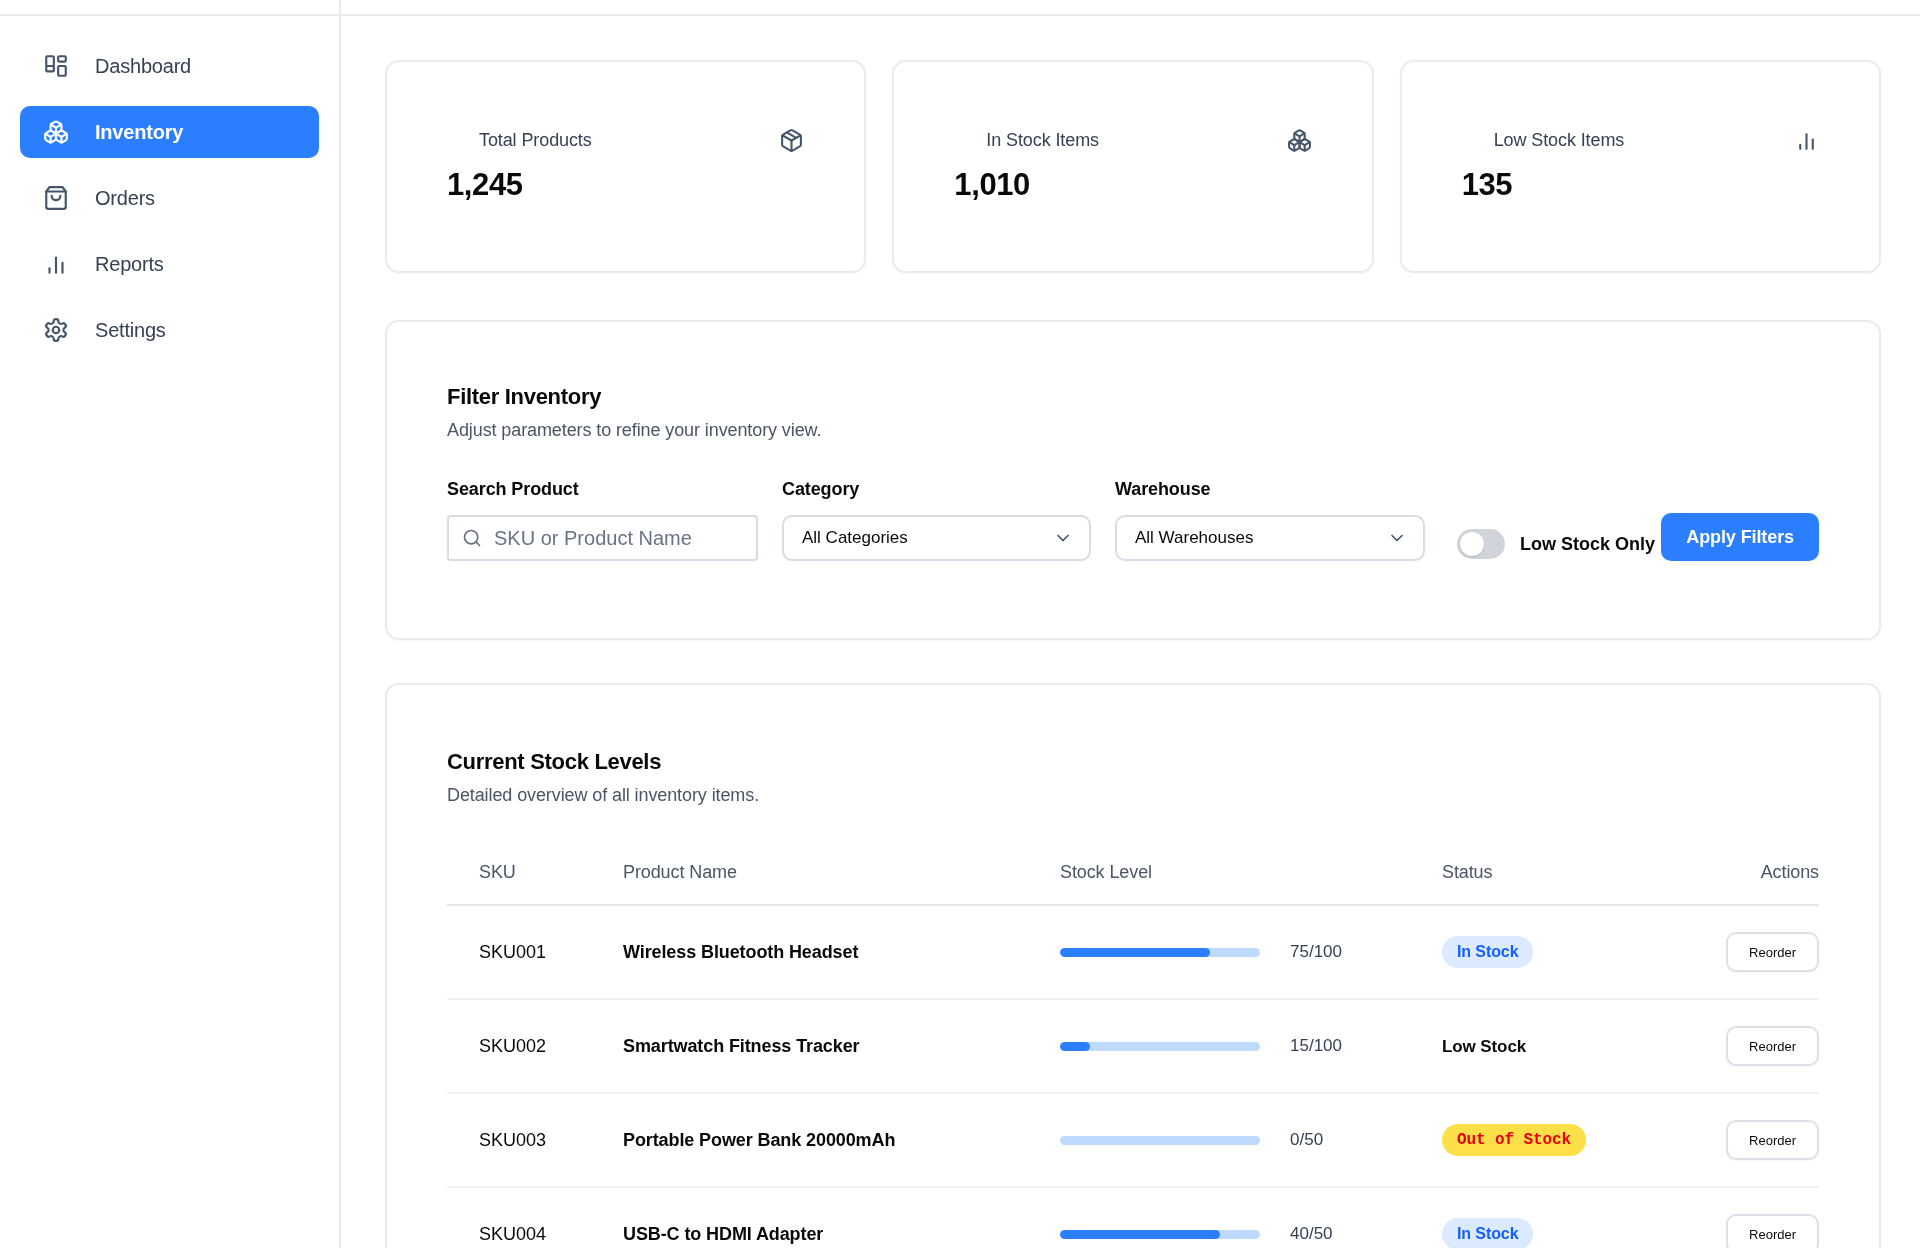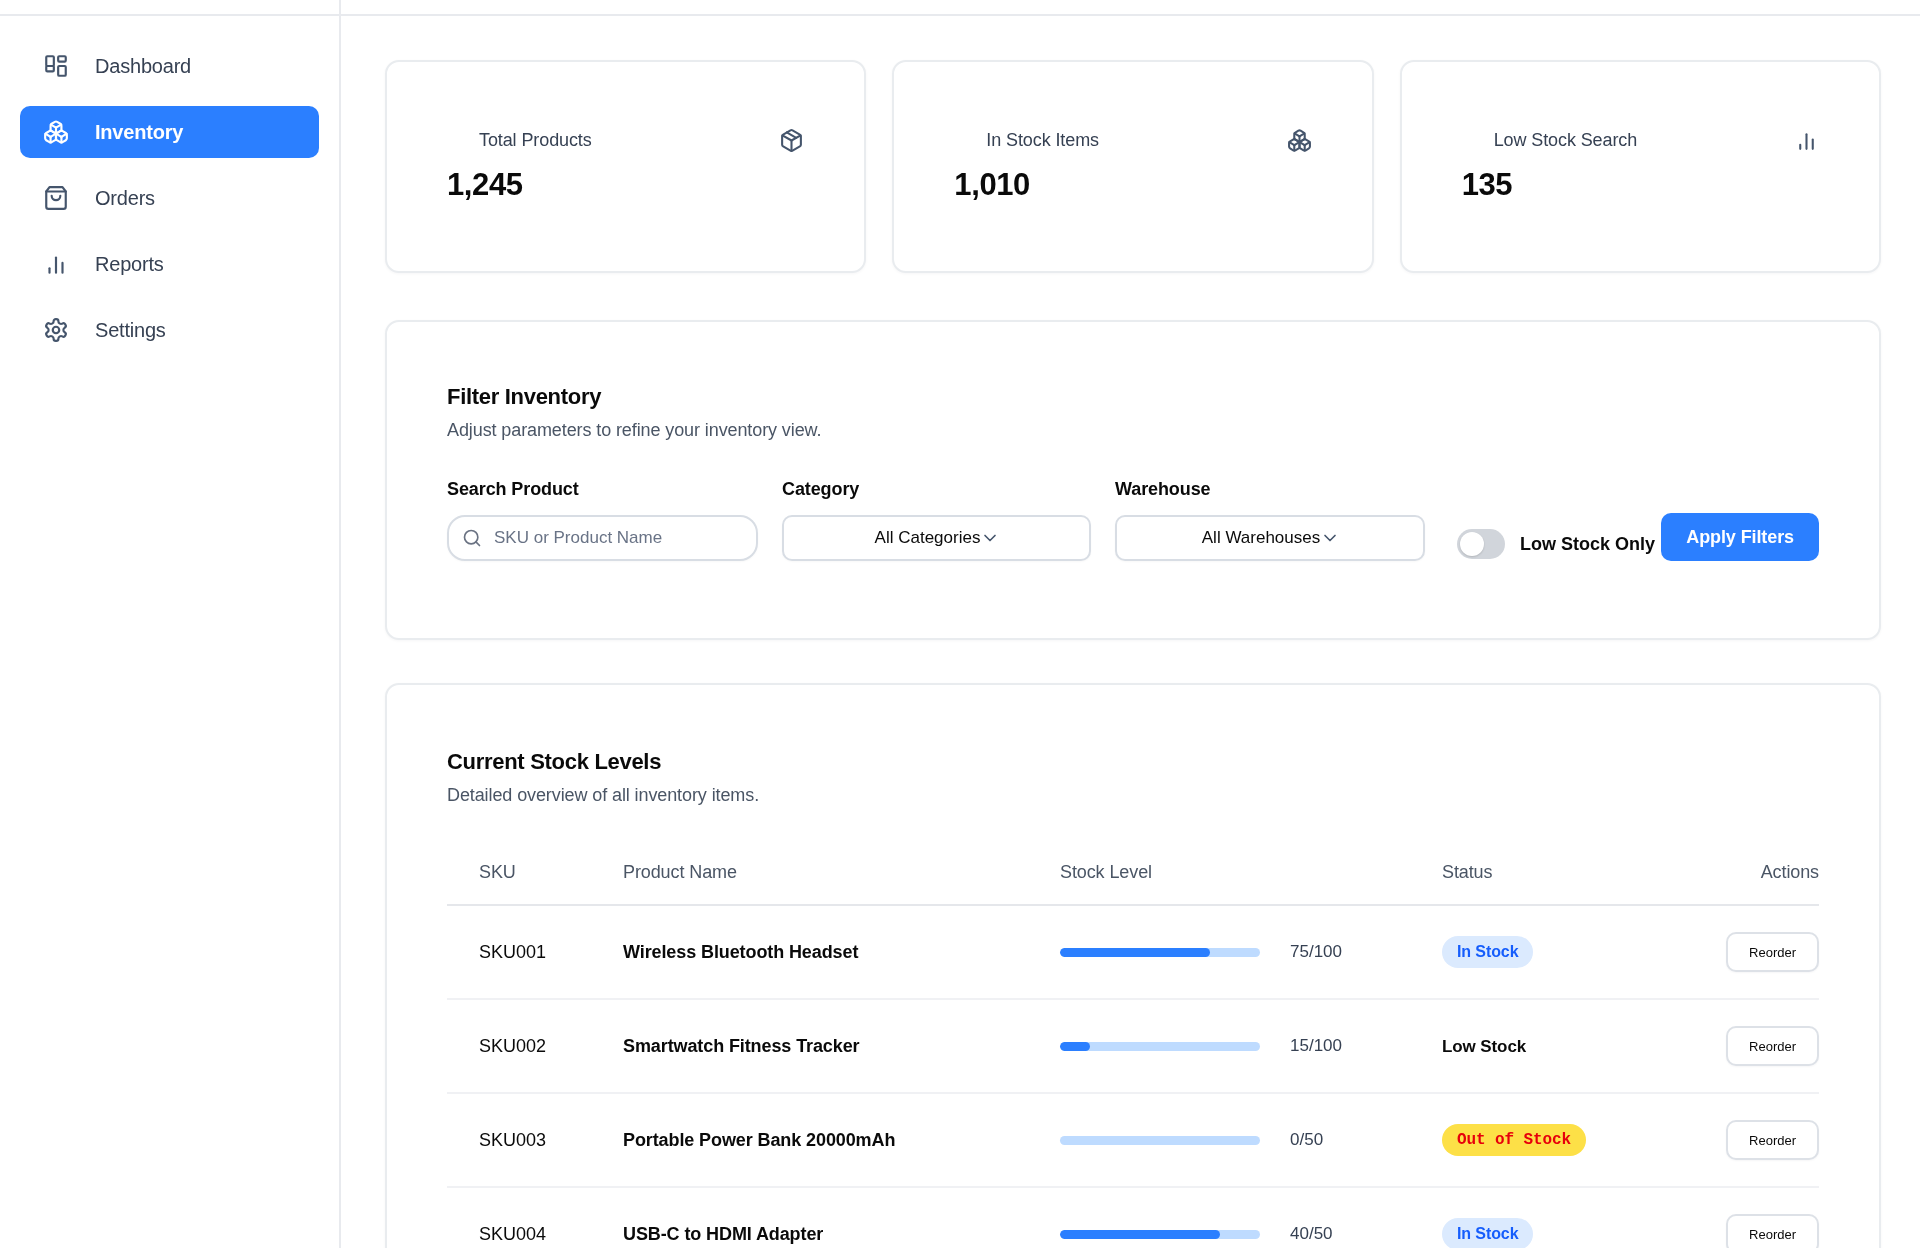--- a/index.html
+++ b/index.html
@@ -53,28 +53,28 @@
   .panel-title { font-size: 22px; font-weight: 700; letter-spacing: -0.3px; color: #0a0a0a; }
   .panel-sub { margin-top: 10px; font-size: 18px; color: #4a5565; letter-spacing: -0.1px; }
   .filter-row { margin-top: 38px; display: flex; align-items: flex-end; }
   .field { display: flex; flex-direction: column; }
   .field label { font-size: 18px; font-weight: 600; color: #0a0a0a; margin-bottom: 15px; letter-spacing: -0.1px; }
   .input-wrap { position: relative; }
   .input-wrap .search-ic {
     position: absolute; left: 15px; top: 13px; width: 20px; height: 20px; color: #6a7282;
   }
   .text-input {
-    width: 311px; height: 46px; border: 2px solid #d8dde4; border-radius: 18px;
-    padding: 0 14px 0 45px; font-size: 17px; color: #0a0a0a; outline: none;
+    width: 311px; height: 46px; border: 2px solid #d8dde4; border-radius: 4px;
+    padding: 0 14px 0 45px; font-size: 20px; color: #0a0a0a; outline: none;
     font-family: inherit; background: #fff; box-shadow: 0 1px 2px rgba(16,24,40,0.03);
   }
   .text-input::placeholder { color: #697386; }
   .select {
     height: 46px; border: 2px solid #d8dde4; border-radius: 10px; background: #fff;
-    display: flex; align-items: center; justify-content: center;
+    display: flex; align-items: center; justify-content: space-between;
     padding: 0 16px 0 18px; font-size: 17px; color: #0a0a0a; cursor: pointer;
     box-shadow: 0 1px 2px rgba(16,24,40,0.03);
   }
   .select .chev { width: 20px; height: 20px; color: #45556c; }
   .gap { width: 24px; flex: 0 0 24px; }
   .toggle-group { display: flex; align-items: center; margin-left: 32px; margin-bottom: 2px; }
   .toggle {
     width: 48px; height: 30px; border-radius: 999px; background: #d1d5db;
     position: relative; cursor: pointer; flex: 0 0 48px;
   }
@@ -227,21 +227,21 @@
                 <path d="m12 8 4.74-2.85"></path>
                 <path d="M12 13.5V8"></path>
               </svg>
             </span>
     </div>
     <div class="stat-value">1,010</div>
   </div>
 
   <div class="card stat-card">
     <div class="stat-head">
-      <span class="stat-label">Low Stock Search</span>
+      <span class="stat-label">Low Stock Items</span>
       <span class="stat-icon">
               <svg class="ic" viewBox="0 0 24 24">
                 <line x1="6" y1="20" x2="6" y2="16"></line>
                 <line x1="12" y1="20" x2="12" y2="6"></line>
                 <line x1="18" y1="20" x2="18" y2="11"></line>
               </svg>
             </span>
     </div>
     <div class="stat-value">135</div>
   </div>

